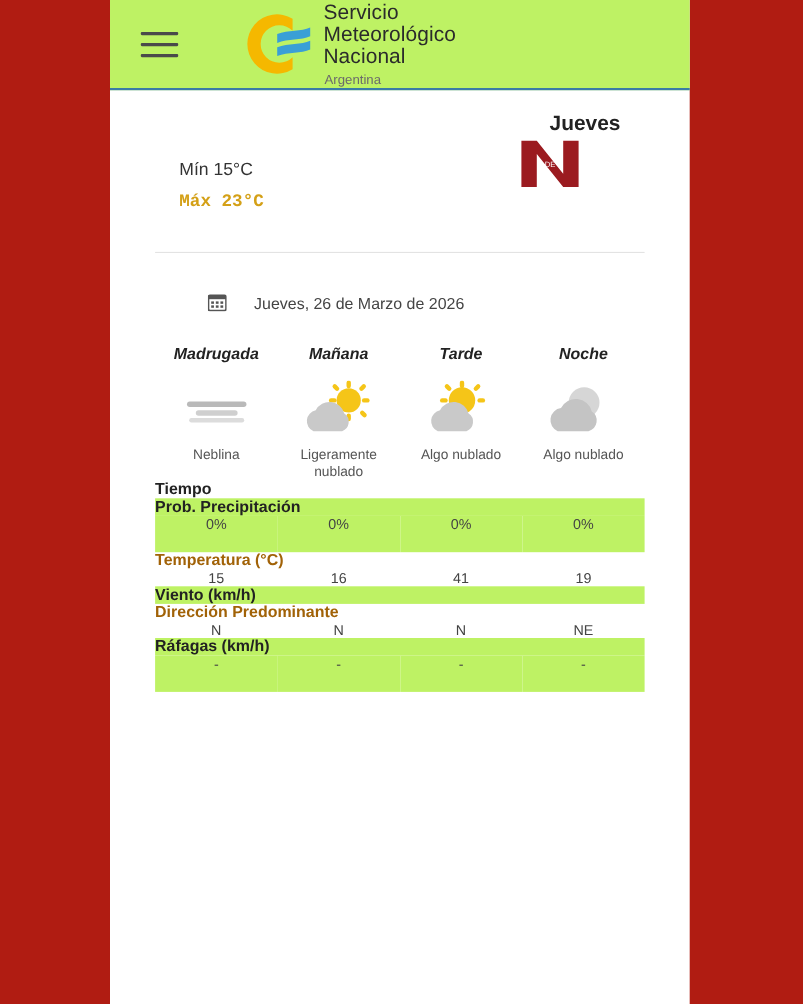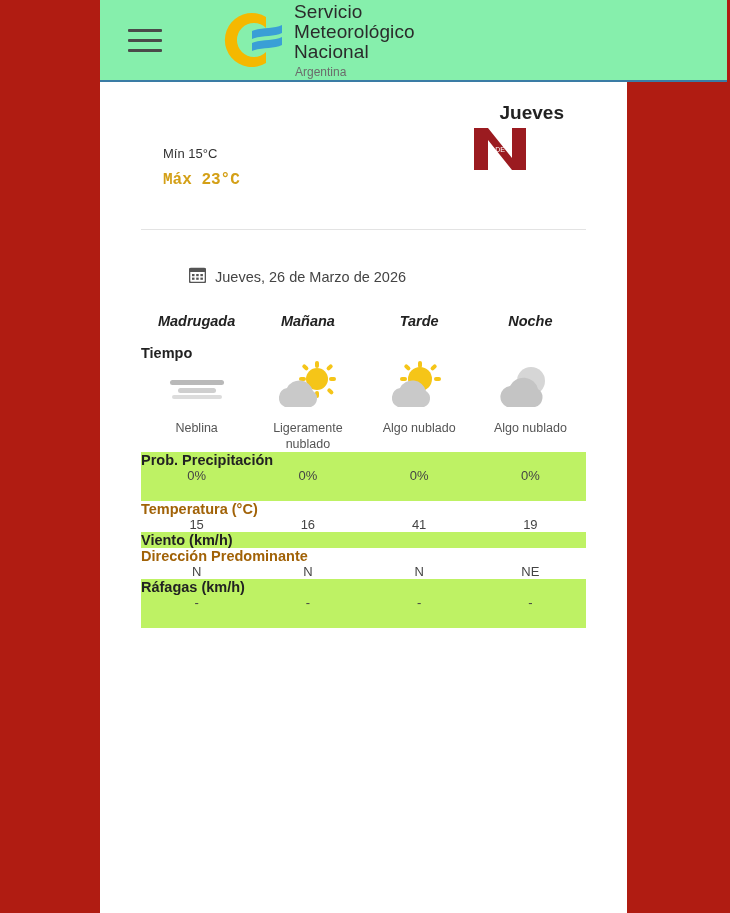--- a/index.html
+++ b/index.html
@@ -19,22 +19,22 @@
   .page-col {
     position: absolute;
     left: 100px; top: 0;
     width: 527px; height: 913px;
     background: #ffffff;
   }
   
   .header {
     position: absolute;
     left: 100px; top: 0;
-    width: 627px; height: 82px;
-    background: #86efac;
+    width: 527px; height: 82px;
+    background: #bef264;
     border-bottom: 2px solid #3a7ca5;
     display: flex;
     align-items: center;
   }
   .hamburger {
     width: 46px; height: 40px;
     margin-left: 28px;
     display: flex; flex-direction: column;
     justify-content: center; gap: 7px;
     cursor: pointer;
@@ -87,21 +87,21 @@
     min-height: 146px;
   }
   .summary h2 {
     margin: 0 0 22px 0;
     font-size: 19px;
     color: #222;
     font-weight: bold;
     text-align: right;
   }
   .summary .min {
-    font-size: 13px;
+    font-size: 16px;
     color: #333;
     margin-bottom: 10px;
   }
   .summary .max {
     font-size: 16px;
     color: #d4a017;
     font-weight: bold;
     font-family: Liberation Mono, monospace;
   }
   .nn-logo {
@@ -111,20 +111,21 @@
   }
 
   
   .forecast {
     padding: 36px 0 0 0;
   }
   .date-row {
     display: flex; align-items: center;
     padding-left: 48px;
     margin-bottom: 26px;
+    gap: 16px;
   }
   .cal-icon { margin-right: 9px; display:block; }
   .date-text { font-size: 14.5px; color: #444; }
 
   .grid {
     width: 100%;
     border-collapse: collapse;
     table-layout: fixed;
   }
   .grid td, .grid th { padding: 0; }
@@ -246,23 +247,20 @@
         <span class="date-text">Jueves, 26 de Marzo de 2026</span>
       </div>
 
       <table class="grid">
         <tbody>
             <tr>
           <th class="hdr first col-label">Madrugada</th>
           <th class="hdr">Mañana</th>
           <th class="hdr">Tarde</th>
           <th class="hdr">Noche</th>
-        </tr>
-        <tr>
-          <td colspan="4" class="section-title">Tiempo</td>
         </tr>
         <tr>
           <td class="wx-cell">
             <div class="wx-icon">
               <svg width="66" height="40" viewBox="0 0 66 40">
                 <rect x="6" y="12" width="54" height="5" rx="2.5" fill="#b9b9b9"></rect>
                 <rect x="14" y="20" width="38" height="5" rx="2.5" fill="#cfcfcf"></rect>
                 <rect x="8" y="27" width="50" height="4" rx="2" fill="#dcdcdc"></rect>
               </svg>
             </div>
@@ -306,20 +304,23 @@
           <td class="wx-cell">
             <div class="wx-icon">
               <svg width="70" height="54" viewBox="0 0 70 54">
                 <circle cx="36" cy="20" r="14" fill="#d6d6d6"></circle>
                 <path d="M12 46 a11 11 0 0 1 3 -21 a15 15 0 0 1 28 3 a10 10 0 0 1 -3 18 z" fill="#c4c4c4"></path>
               </svg>
             </div>
             <div class="wx-label">Algo nublado</div>
           </td>
         </tr>
+        <tr>
+          <td colspan="4" class="section-title">Tiempo</td>
+        </tr>
 
         <tr class="band">
           <td colspan="4" class="band-title">Prob. Precipitación</td>
         </tr>
         <tr class="band">
           <td class="cell">0%</td>
           <td class="cell">0%</td>
           <td class="cell">0%</td>
           <td class="cell">0%</td>
         </tr>

